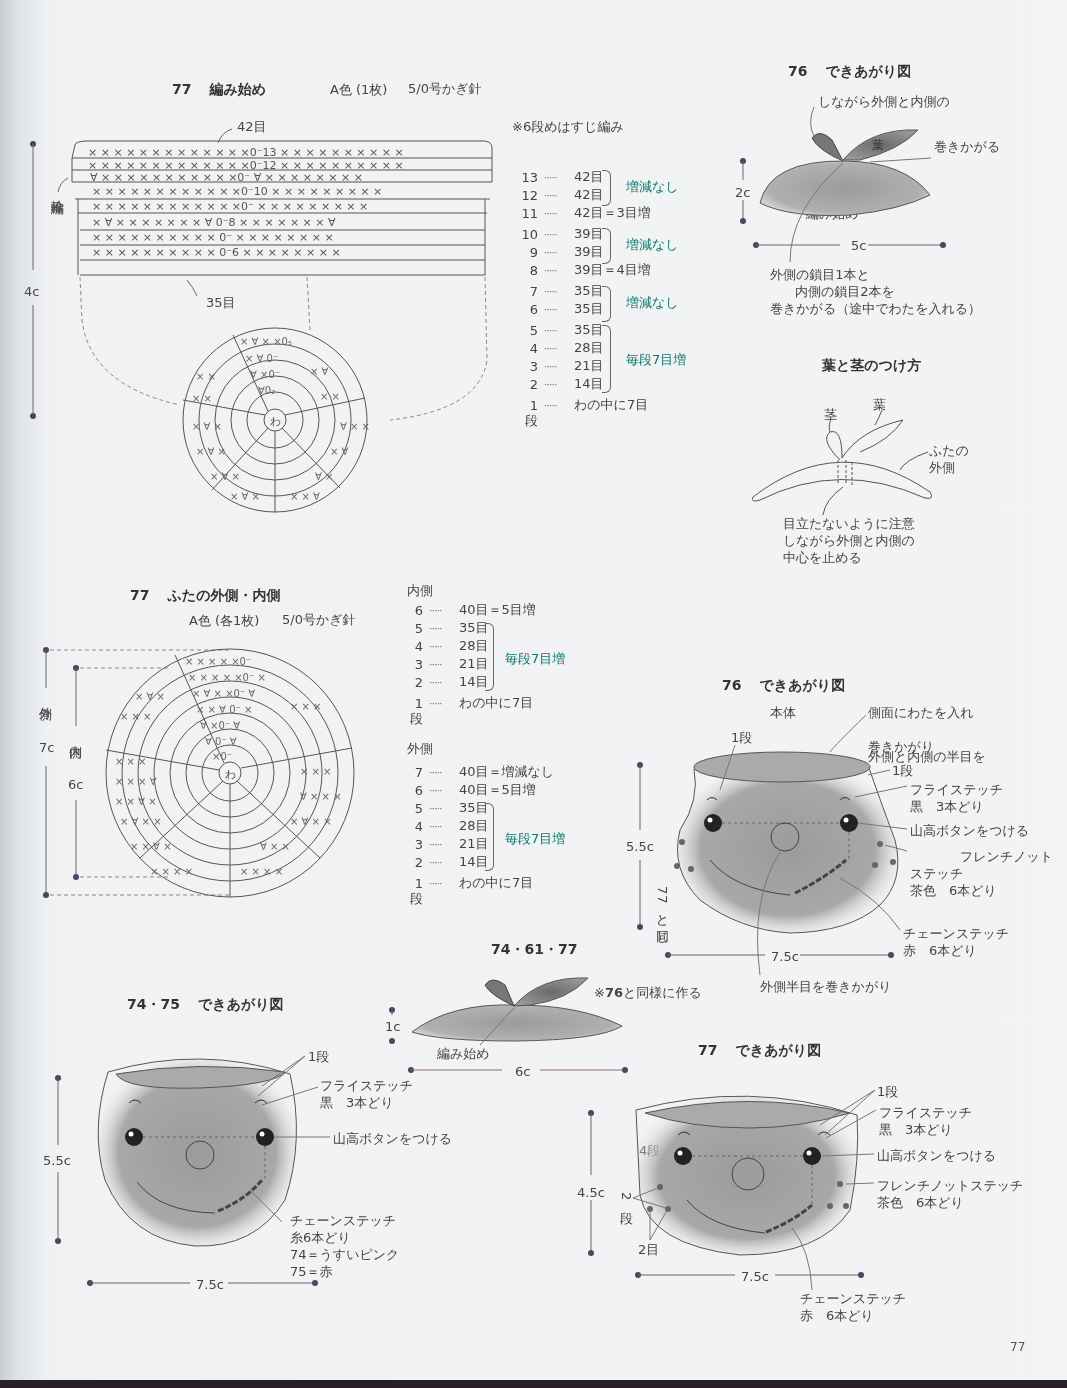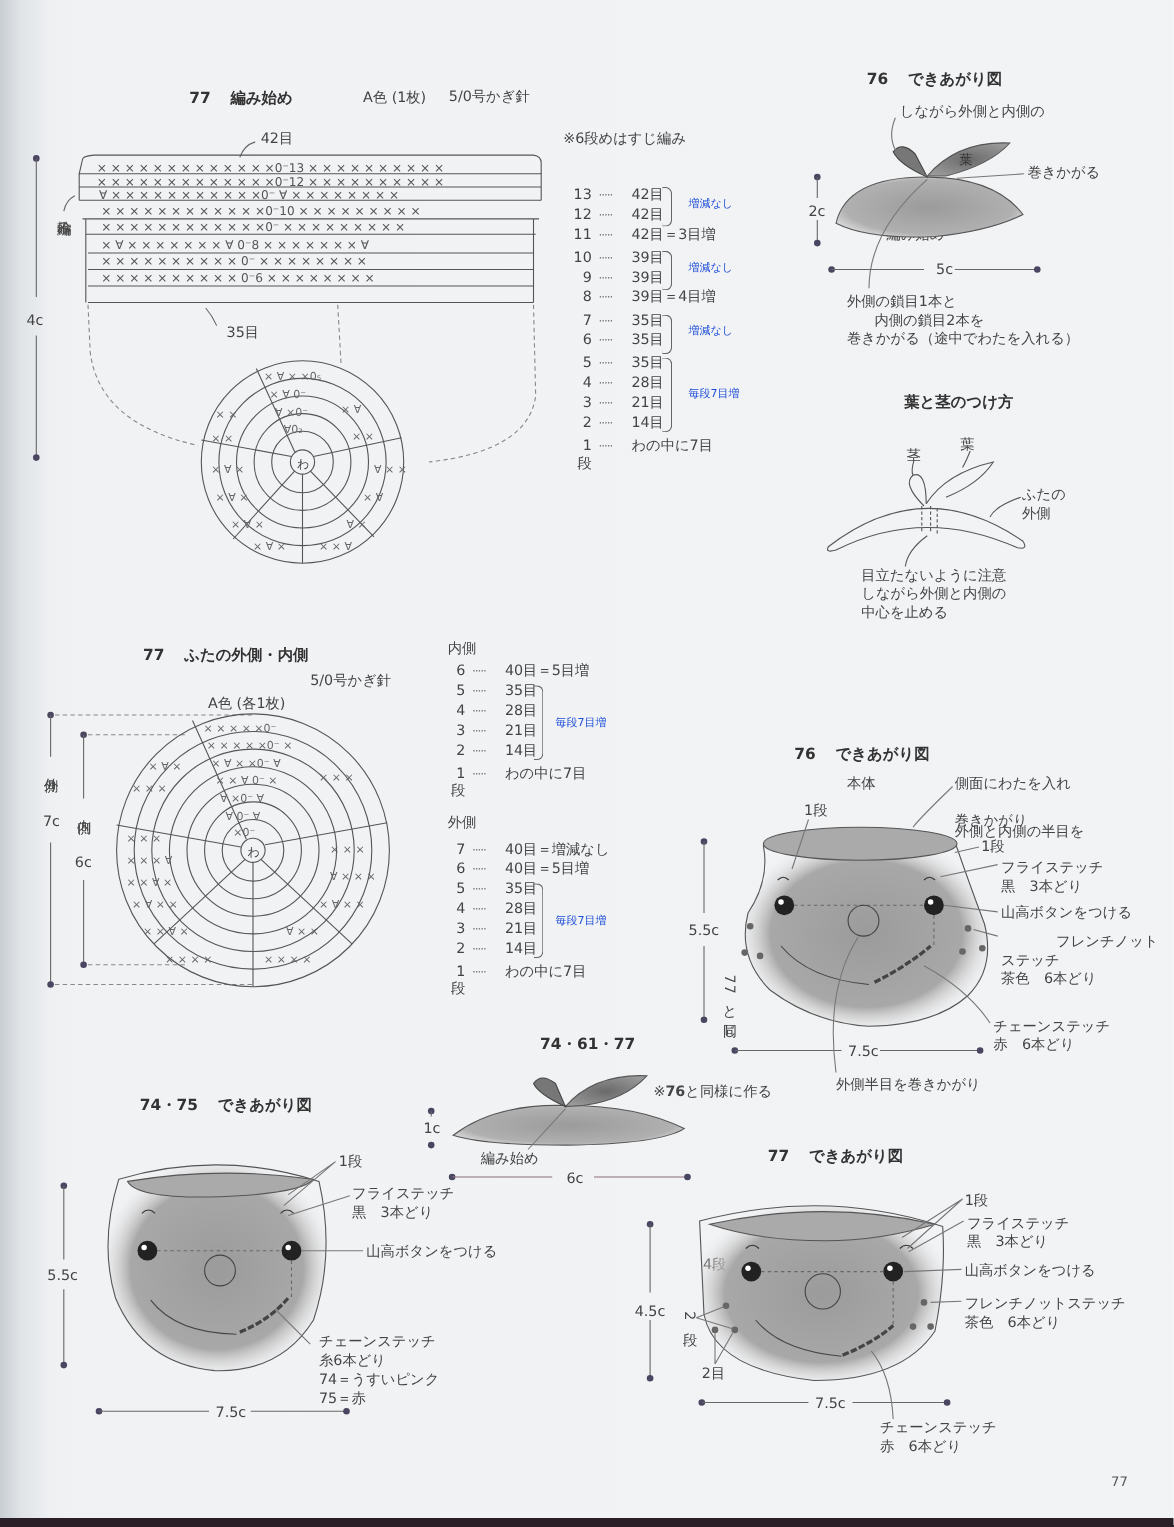--- a/index.html
+++ b/index.html
@@ -8,21 +8,21 @@
     font-family:"DejaVu Sans","Liberation Sans",sans-serif;color:#3a3a3a;}
   .abs{position:absolute;}
   .title{font-weight:bold;font-size:14px;color:#333;white-space:nowrap;}
   .title .num{margin-right:18px;}
   .txt{font-size:13px;color:#444;white-space:nowrap;line-height:17px;}
   .rows .r{display:flex;align-items:center;height:18px;font-size:13px;color:#444;}
   .rows .rn{width:28px;text-align:right;padding-right:6px;}
   .rows .dots{width:30px;letter-spacing:-1px;color:#777;font-size:11px;}
   .rows .rv{}
   .brace{position:absolute;border:1px solid #666;border-left:none;border-radius:0 6px 6px 0;width:8px;}
-  .brace-lbl{position:absolute;font-size:10px;color:#1d4ed8;white-space:nowrap;}
+  .brace-lbl{position:absolute;font-size:13px;color:#0f766e;white-space:nowrap;}
   .vtxt{writing-mode:vertical-rl;font-size:13px;color:#444;letter-spacing:1px;}
   .bottombar{position:absolute;left:0;right:0;bottom:0;height:8px;background:#2a1f26;}
   svg{position:absolute;overflow:visible;}
   .pageno{font-size:12px;color:#555;}
 </style>
 </head>
 <body>
 
 <div class="abs title" style="left:172px;top:81px;">
   <span class="num">77</span><span>編み始め</span>
@@ -187,21 +187,21 @@
 <div class="brace-lbl" style="left:626px;top:236px;">増減なし</div>
 <div class="brace" style="left:602px;top:286px;height:34px;"></div>
 <div class="brace-lbl" style="left:626px;top:294px;">増減なし</div>
 <div class="brace" style="left:602px;top:325px;height:66px;"></div>
 <div class="brace-lbl" style="left:626px;top:351px;">毎段7目増</div>
 
 <div class="abs title" style="left:788px;top:63px;">
   <span class="num">76</span><span>できあがり図</span>
 </div>
 <div class="abs txt" style="left:818px;top:93px;">しながら外側と内側の</div>
-<div class="abs txt" style="left:934px;top:149px;">巻きかがる</div>
+<div class="abs txt" style="left:934px;top:138px;">巻きかがる</div>
 <div class="abs txt" style="left:735px;top:184px;">2c</div>
 <div class="abs txt" style="left:806px;top:205px;">編み始め</div>
 <div class="abs txt" style="left:851px;top:237px;">5c</div>
 <div class="abs txt" style="left:770px;top:266px;">外側の鎖目1本と</div>
 <div class="abs txt" style="left:770px;top:283px;margin-left:25px;">内側の鎖目2本を</div>
 <div class="abs txt" style="left:770px;top:300px;">巻きかがる（途中でわたを入れる）</div>
 <svg style="left:0;top:0;" width="1067" height="330">
   <defs>
     <radialGradient id="gfill" cx="50%" cy="50%" r="60%">
         <stop offset="0" stop-color="#9b9b9b"></stop>
@@ -247,21 +247,21 @@
     <path d="M831 418 Q828 428 830 432"></path>
     <path d="M882 410 Q878 420 875 425"></path>
     <path d="M928 452 Q905 460 900 470"></path>
     <path d="M843 487 Q825 500 823 515"></path>
   </g>
 </svg>
 
 <div class="abs title" style="left:130px;top:587px;">
   <span class="num">77</span><span>ふたの外側・内側</span>
 </div>
-<div class="abs txt" style="left:189px;top:612px;margin-top:20px;">A色 (各1枚)</div>
+<div class="abs txt" style="left:189px;top:612px;">A色 (各1枚)</div>
 <div class="abs txt" style="left:282px;top:611px;">5/0号かぎ針</div>
 <div class="abs vtxt" style="left:36px;top:697px;">外側</div>
 <div class="abs txt" style="left:39px;top:739px;">7c</div>
 <div class="abs vtxt" style="left:66px;top:735px;">内側</div>
 <div class="abs txt" style="left:68px;top:776px;">6c</div>
 <svg style="left:0;top:0;" width="420" height="920">
   <circle cx="46" cy="650" r="3" fill="#4a4560"></circle>
     <line x1="46" y1="650" x2="46" y2="688" stroke="#666"></line>
   <line x1="46" y1="766" x2="46" y2="893" stroke="#666"></line>
     <circle cx="46" cy="895" r="3" fill="#4a4560"></circle>

